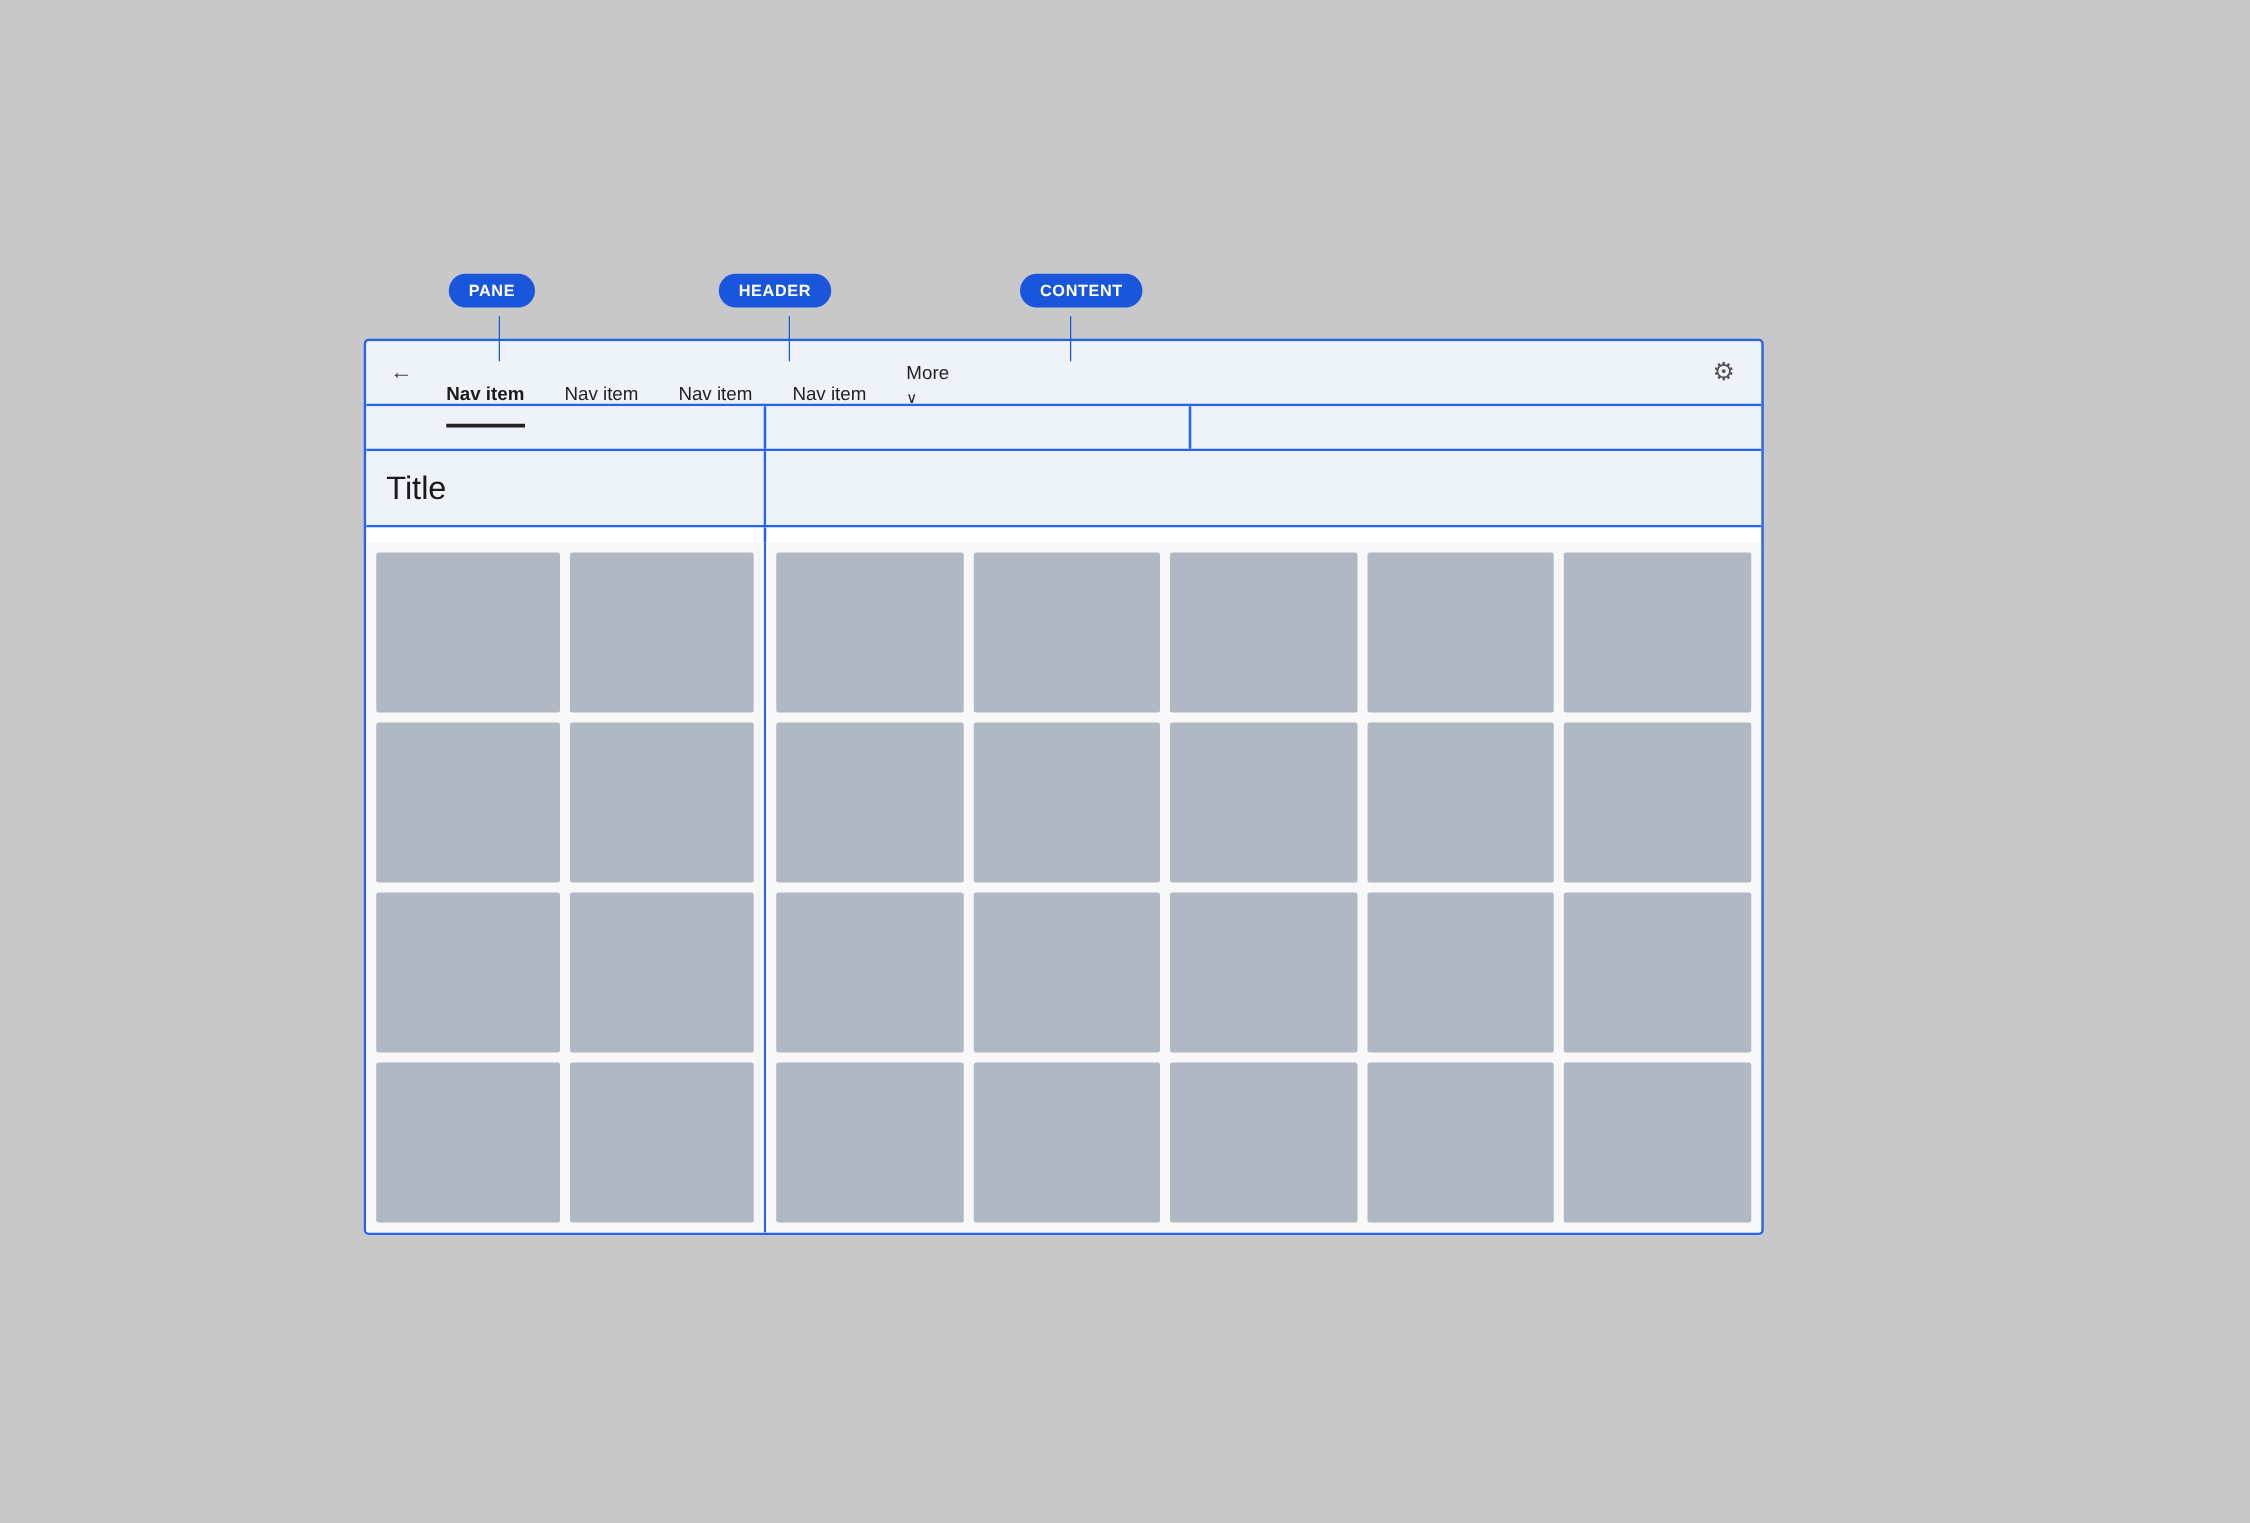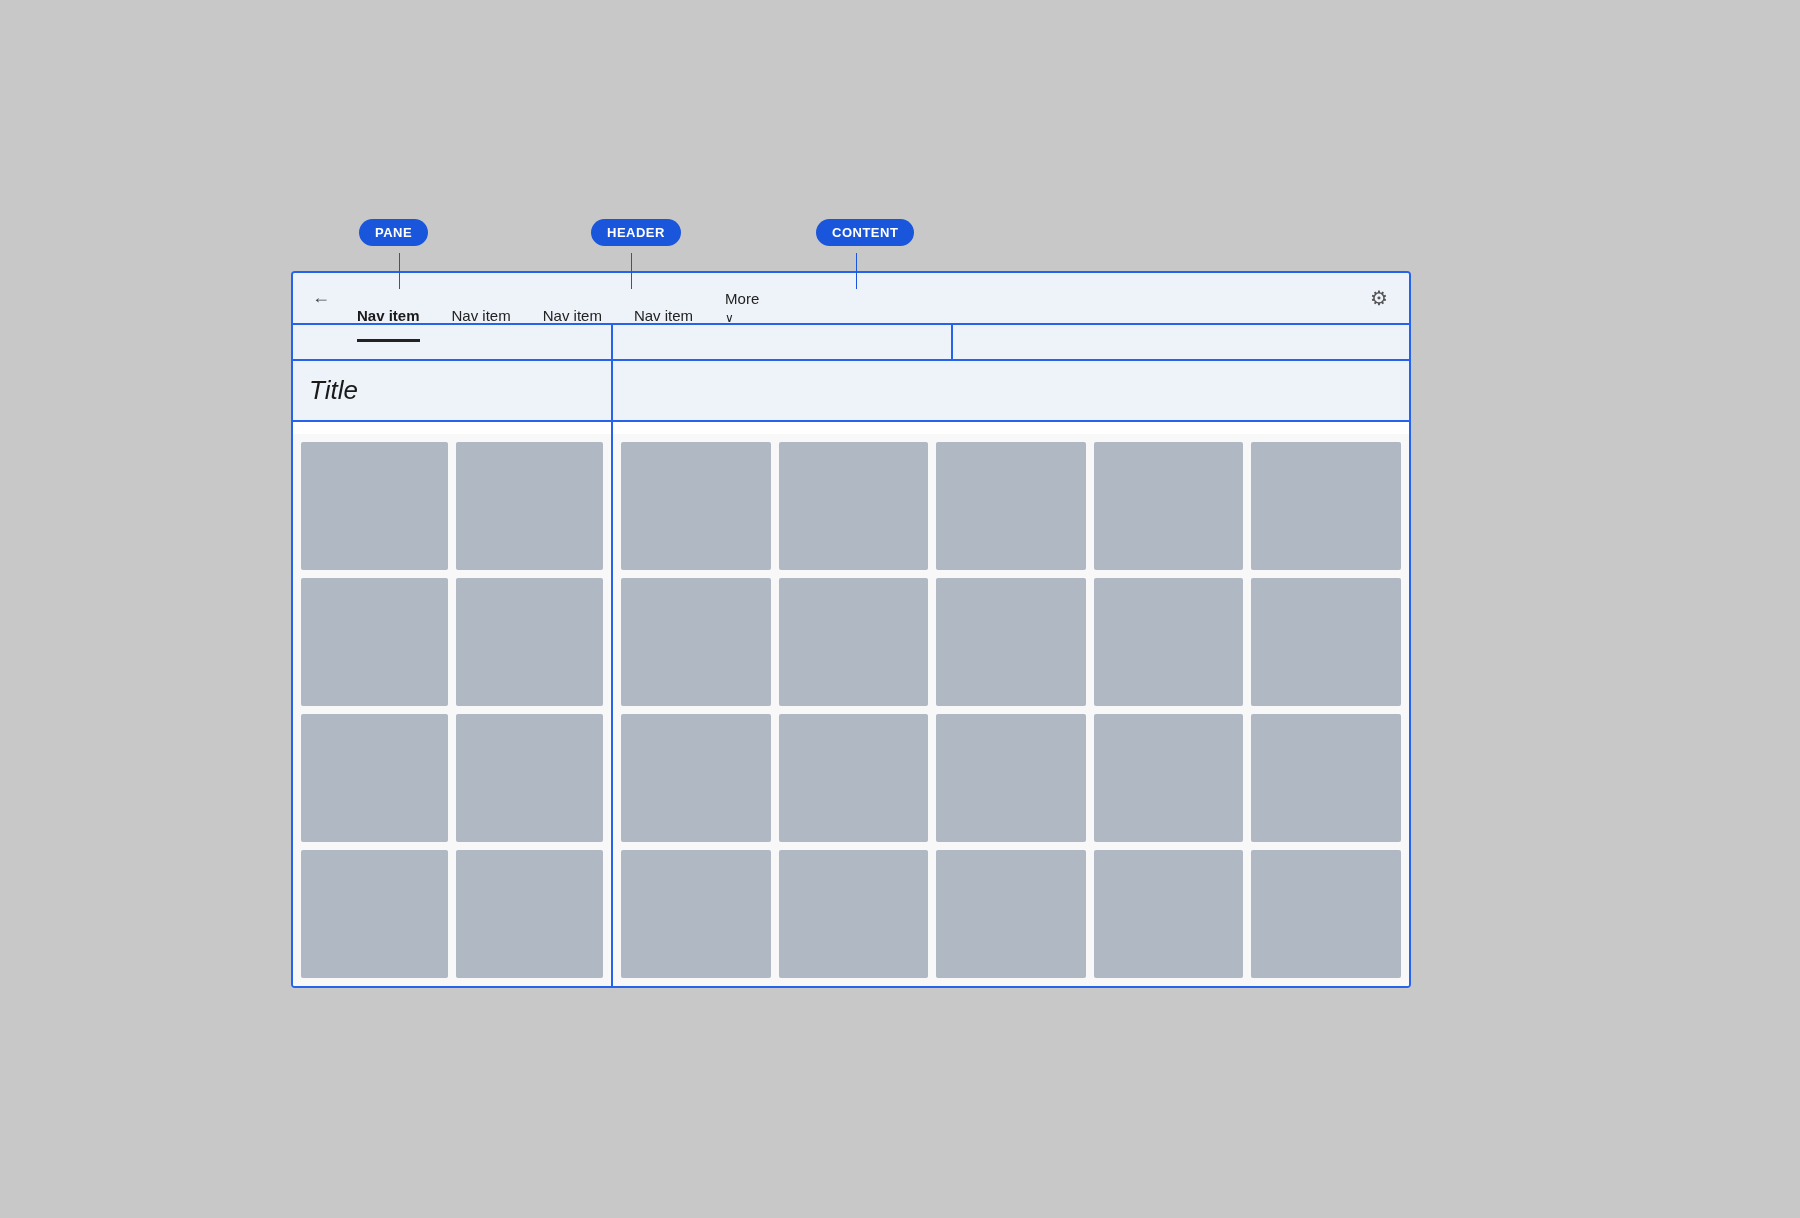--- a/index.html
+++ b/index.html
@@ -33,21 +33,21 @@
       white-space: nowrap;
     }
 
     .badge-pane {
       top: -52px;
       left: 68px;
     }
 
     .badge-header {
       top: -52px;
-      left: 300px;
+      left: 284px;
     }
 
     .badge-content {
       top: -52px;
       left: 525px;
       text-align: right;
     }
 
     
     .connector {
@@ -199,21 +199,20 @@
     }
 
     .title-pane-section {
       width: 320px;
       padding: 14px 16px;
       border-right: 2px solid #2563eb;
       flex-shrink: 0;
       font-size: 26px;
       font-weight: 400;
       color: #1a1a1a;
-      font-style: italic;
     }
 
     .title-content-section {
       flex: 1;
       padding: 14px 16px;
       background: #eef2f9;
     }
 
     
     .divider-row {

